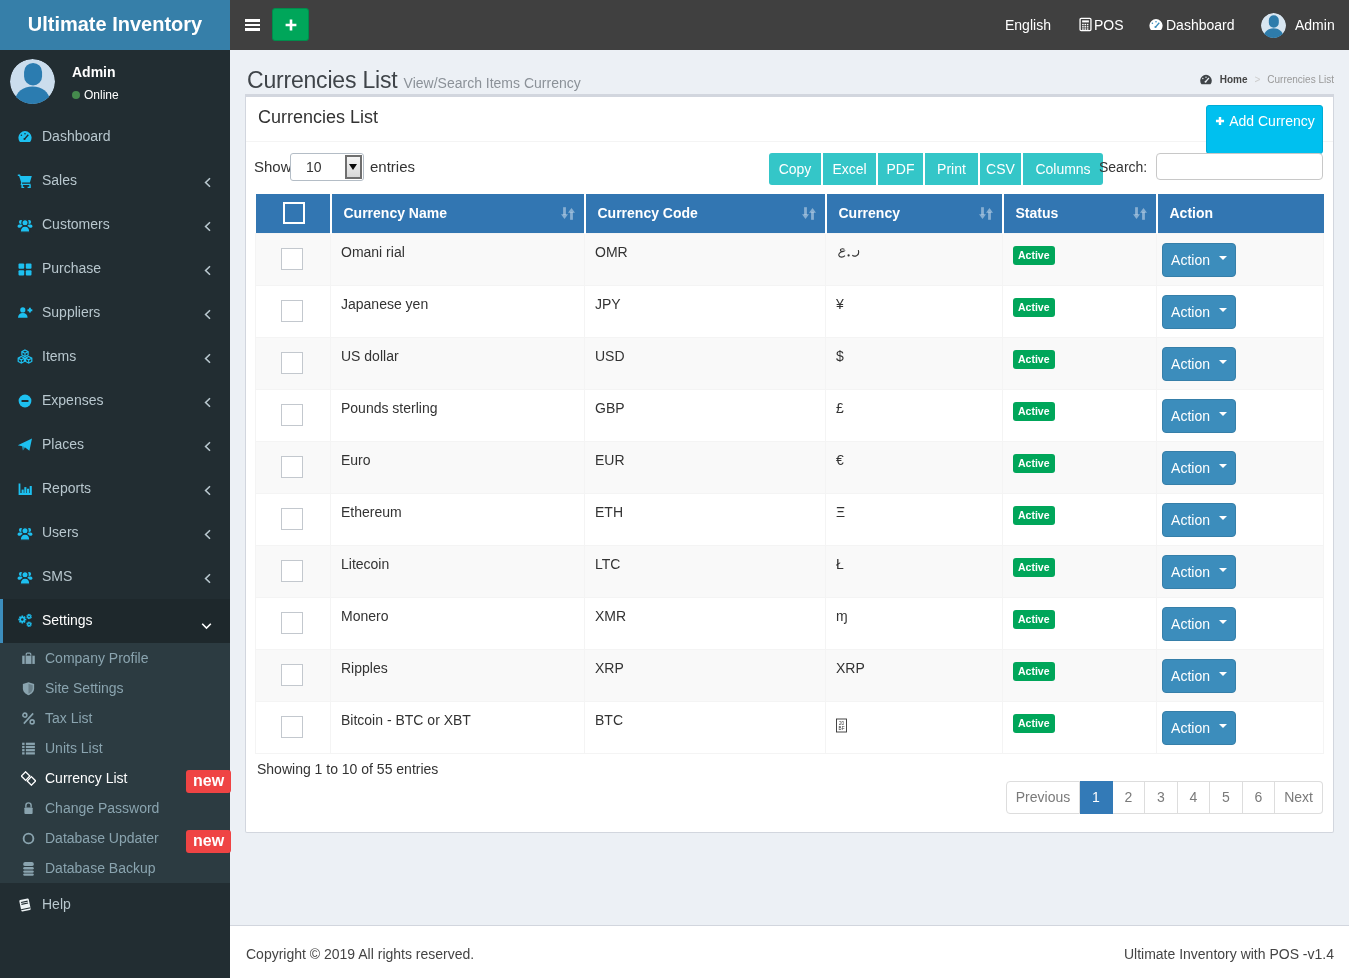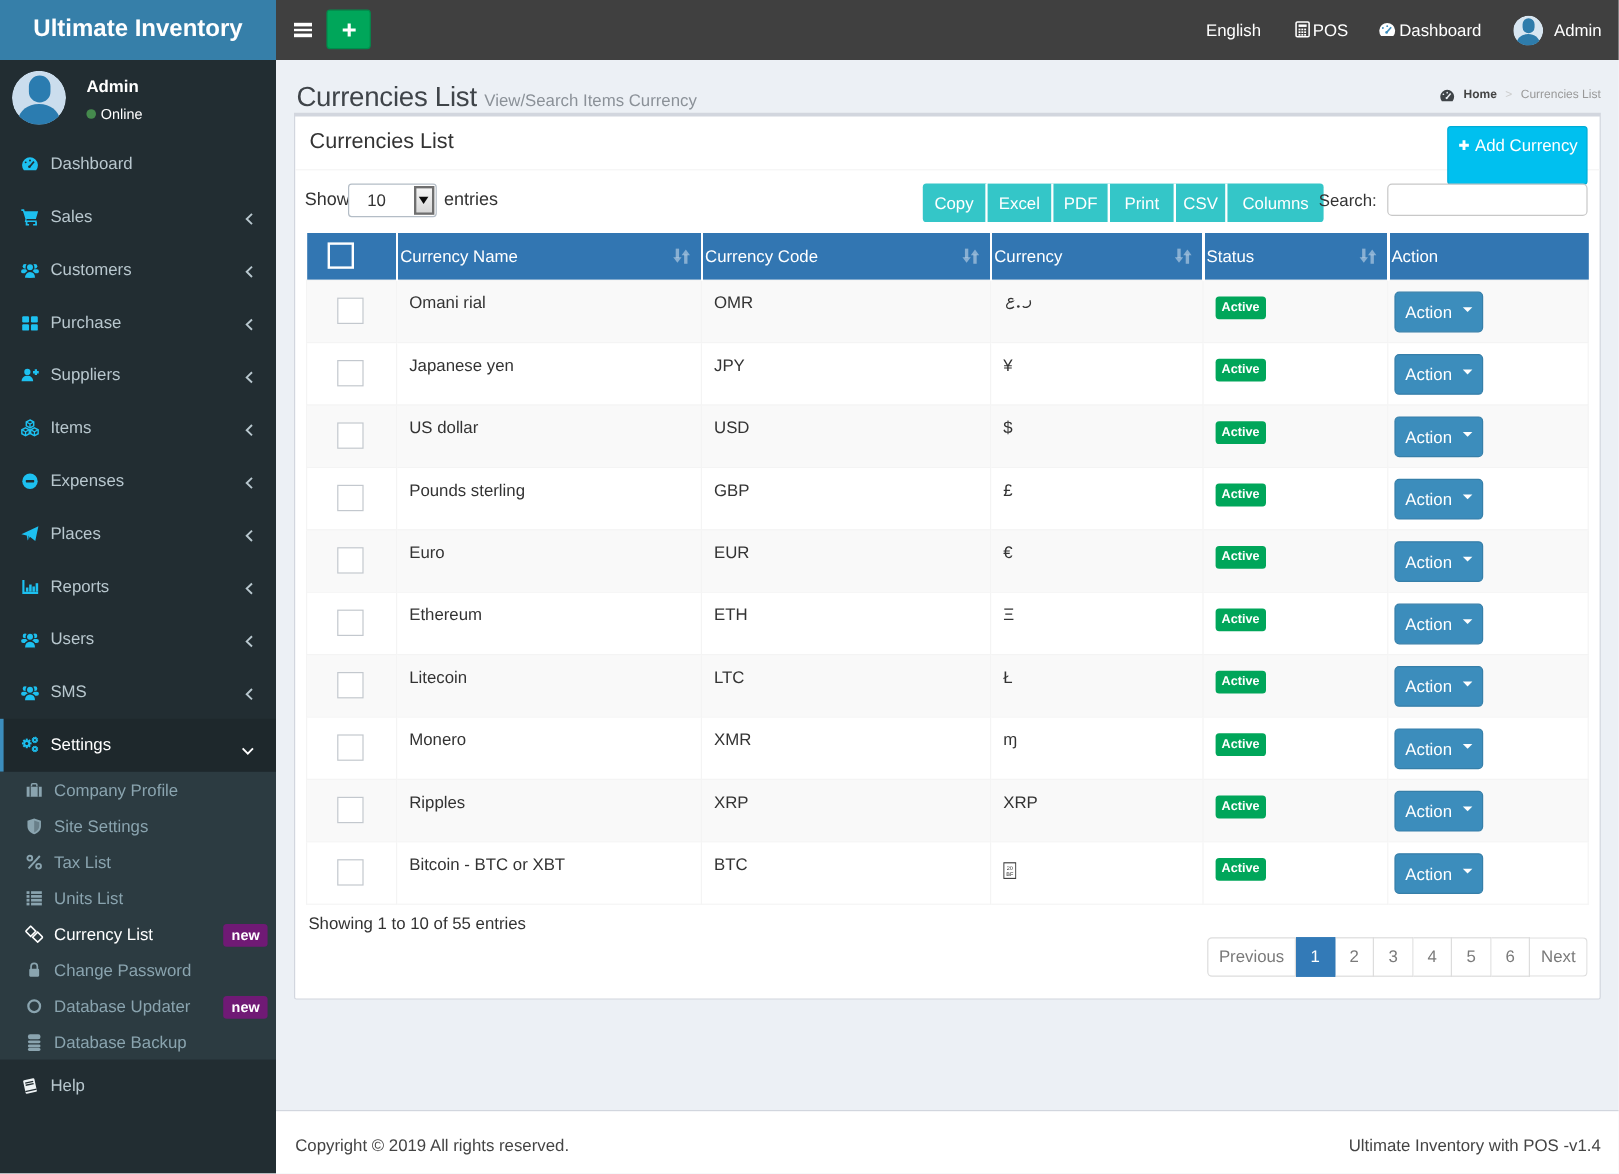--- a/index.html
+++ b/index.html
@@ -25,21 +25,21 @@
 ul.menu>li .mt{position:absolute;left:42px;top:13px}
 ul.menu>li .chev{position:absolute;right:18px;top:16px}
 ul.menu>li.active{background:#1e282c;border-left:3px solid #3c8dbc;color:#fff}
 ul.menu>li.active .mi{left:14px}
 ul.menu>li.active .mt{left:39px}
 ul.submenu{list-style:none;background:#2c3b41}
 ul.submenu>li{position:relative;height:30px;color:#8aa4af;font-size:14px}
 ul.submenu>li .si{position:absolute;left:21px;top:8px;width:15px;height:15px}
 ul.submenu>li .st{position:absolute;left:45px;top:7px}
 ul.submenu>li.active{color:#fff}
-.newbadge{position:absolute;left:186px;top:7px;background:#701a75;color:#fff;font-size:12px;font-weight:bold;padding:2px 7px 3px;border-radius:3px}
+.newbadge{position:absolute;left:186px;top:7px;background:#ef4444;color:#fff;font-size:16px;font-weight:bold;padding:2px 7px 3px;border-radius:3px}
 .content-header{position:absolute;left:230px;top:50px;width:1119px;height:48px}
 .content-header h1{position:absolute;left:17px;top:17px;font-size:23px;font-weight:normal;color:#3f4449;letter-spacing:-.2px}
 .content-header .sub{font-size:14px;color:#8b9198;font-weight:normal;letter-spacing:0}
 .breadcrumb{position:absolute;right:15px;top:23px;font-size:10px;color:#444;display:flex;align-items:center;gap:7px}
 .breadcrumb b{font-weight:bold;color:#444}
 .breadcrumb .sep{color:#ccc}
 .breadcrumb .act{color:#999}
 .box{position:absolute;left:245px;top:94px;width:1089px;height:739px;background:#fff;border:1px solid #d2d6de;border-top:3px solid #d2d6de;border-radius:0 0 2px 2px}
 .box-title{position:absolute;left:12px;top:10px;font-size:18px;color:#333}
 .box-hline{position:absolute;left:0;top:44px;width:100%;border-bottom:1px solid #f4f4f4}
@@ -50,21 +50,21 @@
 .selectbox .btn{position:absolute;right:1px;top:1px;width:17px;height:24px;background:linear-gradient(#f4f4f4,#d8d8d8);border:2px solid #6f6f6f}
 .selectbox .btn:after{content:"";position:absolute;left:2px;top:7px;border:4.5px solid transparent;border-top:6px solid #0a0a0a}
 .entries-label{position:absolute;left:124px;top:61px;font-size:15px}
 .dt-buttons{position:absolute;left:523px;top:56px;height:32px;display:flex}
 .dtb{background:#34c6c8;color:#fff;font-size:14px;text-align:center;line-height:32px;border-right:2px solid #fff}
 .dtb:first-child{border-radius:3px 0 0 3px}
 .dtb:last-child{border-radius:0 3px 3px 0;border-right:none}
 .search-label{position:absolute;left:853px;top:62px;font-size:14px;color:#333}
 .search-input{position:absolute;left:910px;top:56px;width:167px;height:27px;border:1px solid #c8c8c8;border-radius:4px;background:#fff}
 table.dt{position:absolute;left:9px;top:97px;width:1068px;border-collapse:collapse;table-layout:fixed;font-size:14px}
-table.dt th{background:#3276b2;color:#fff;font-weight:normal;text-align:left;height:39px;padding:0 2px;border-right:2px solid #fff;position:relative;font-size:14px}
+table.dt th{background:#3276b2;color:#fff;font-weight:bold;text-align:left;height:39px;padding:0 12px;border-right:2px solid #fff;position:relative;font-size:14px}
 table.dt th:last-child{border-right:none}
 table.dt td{height:51px;padding:8px 10px;border:1px solid #f4f4f4;color:#333;vertical-align:top;line-height:20px}
 table.dt td.ac{padding:8px 5px}
 table.dt tr.odd td{background:#f9f9f9}
 table.dt tr.even td{background:#fff}
 .sorticon{position:absolute;right:8px;top:12px}
 .cb{width:22px;height:22px;border:1px solid #c3c8ce;background:#fff;margin-left:15px;margin-top:6px}
 .cbh{width:22px;height:22px;border:2px solid #fff;margin-left:15px}
 .badge-active{display:inline-block;background:#00a65a;color:#fff;font-size:10.5px;font-weight:bold;line-height:12px;padding:3px 5px 4px;border-radius:3px;position:relative;top:2px}
 .actionbtn{display:block;margin-top:1px;width:74px;height:34px;background:#3c8dbc;border:1px solid #367fa9;border-radius:4px;color:#fff;font-size:14px;text-align:center;line-height:32px}

